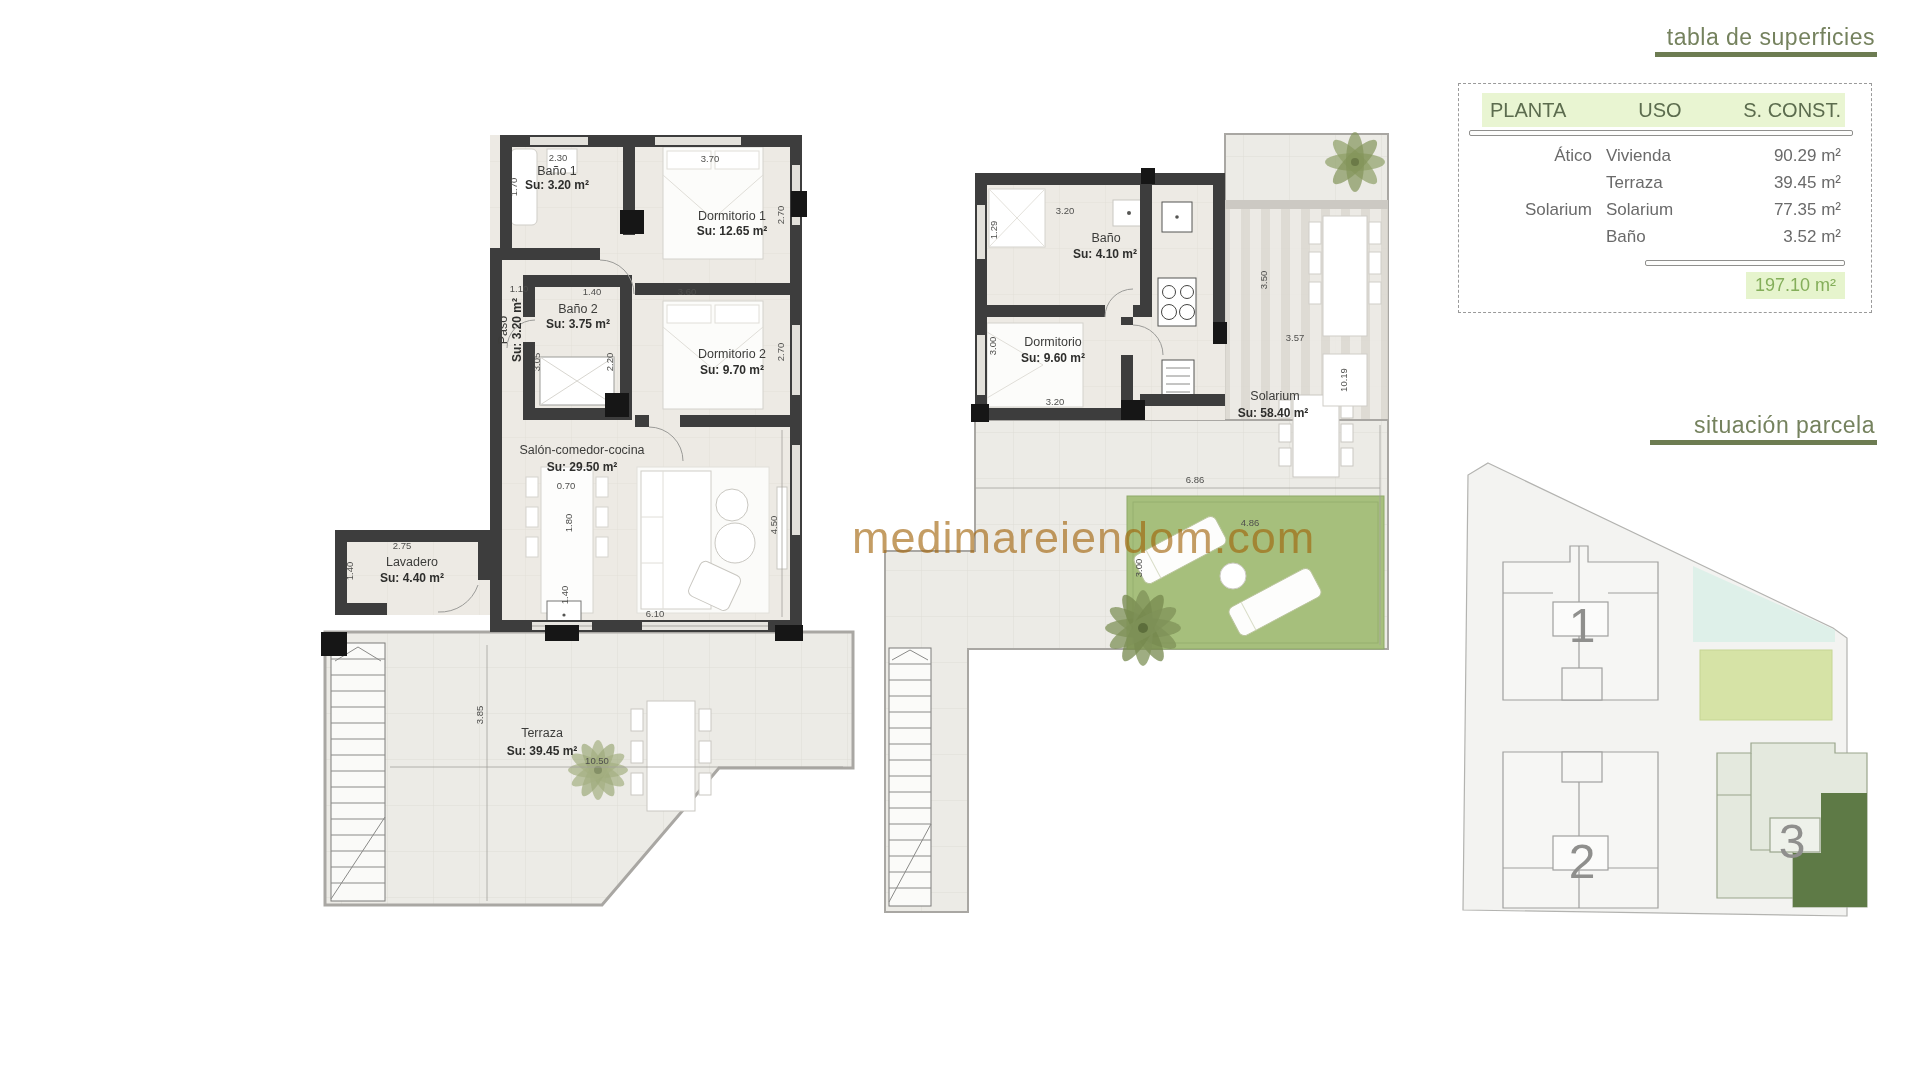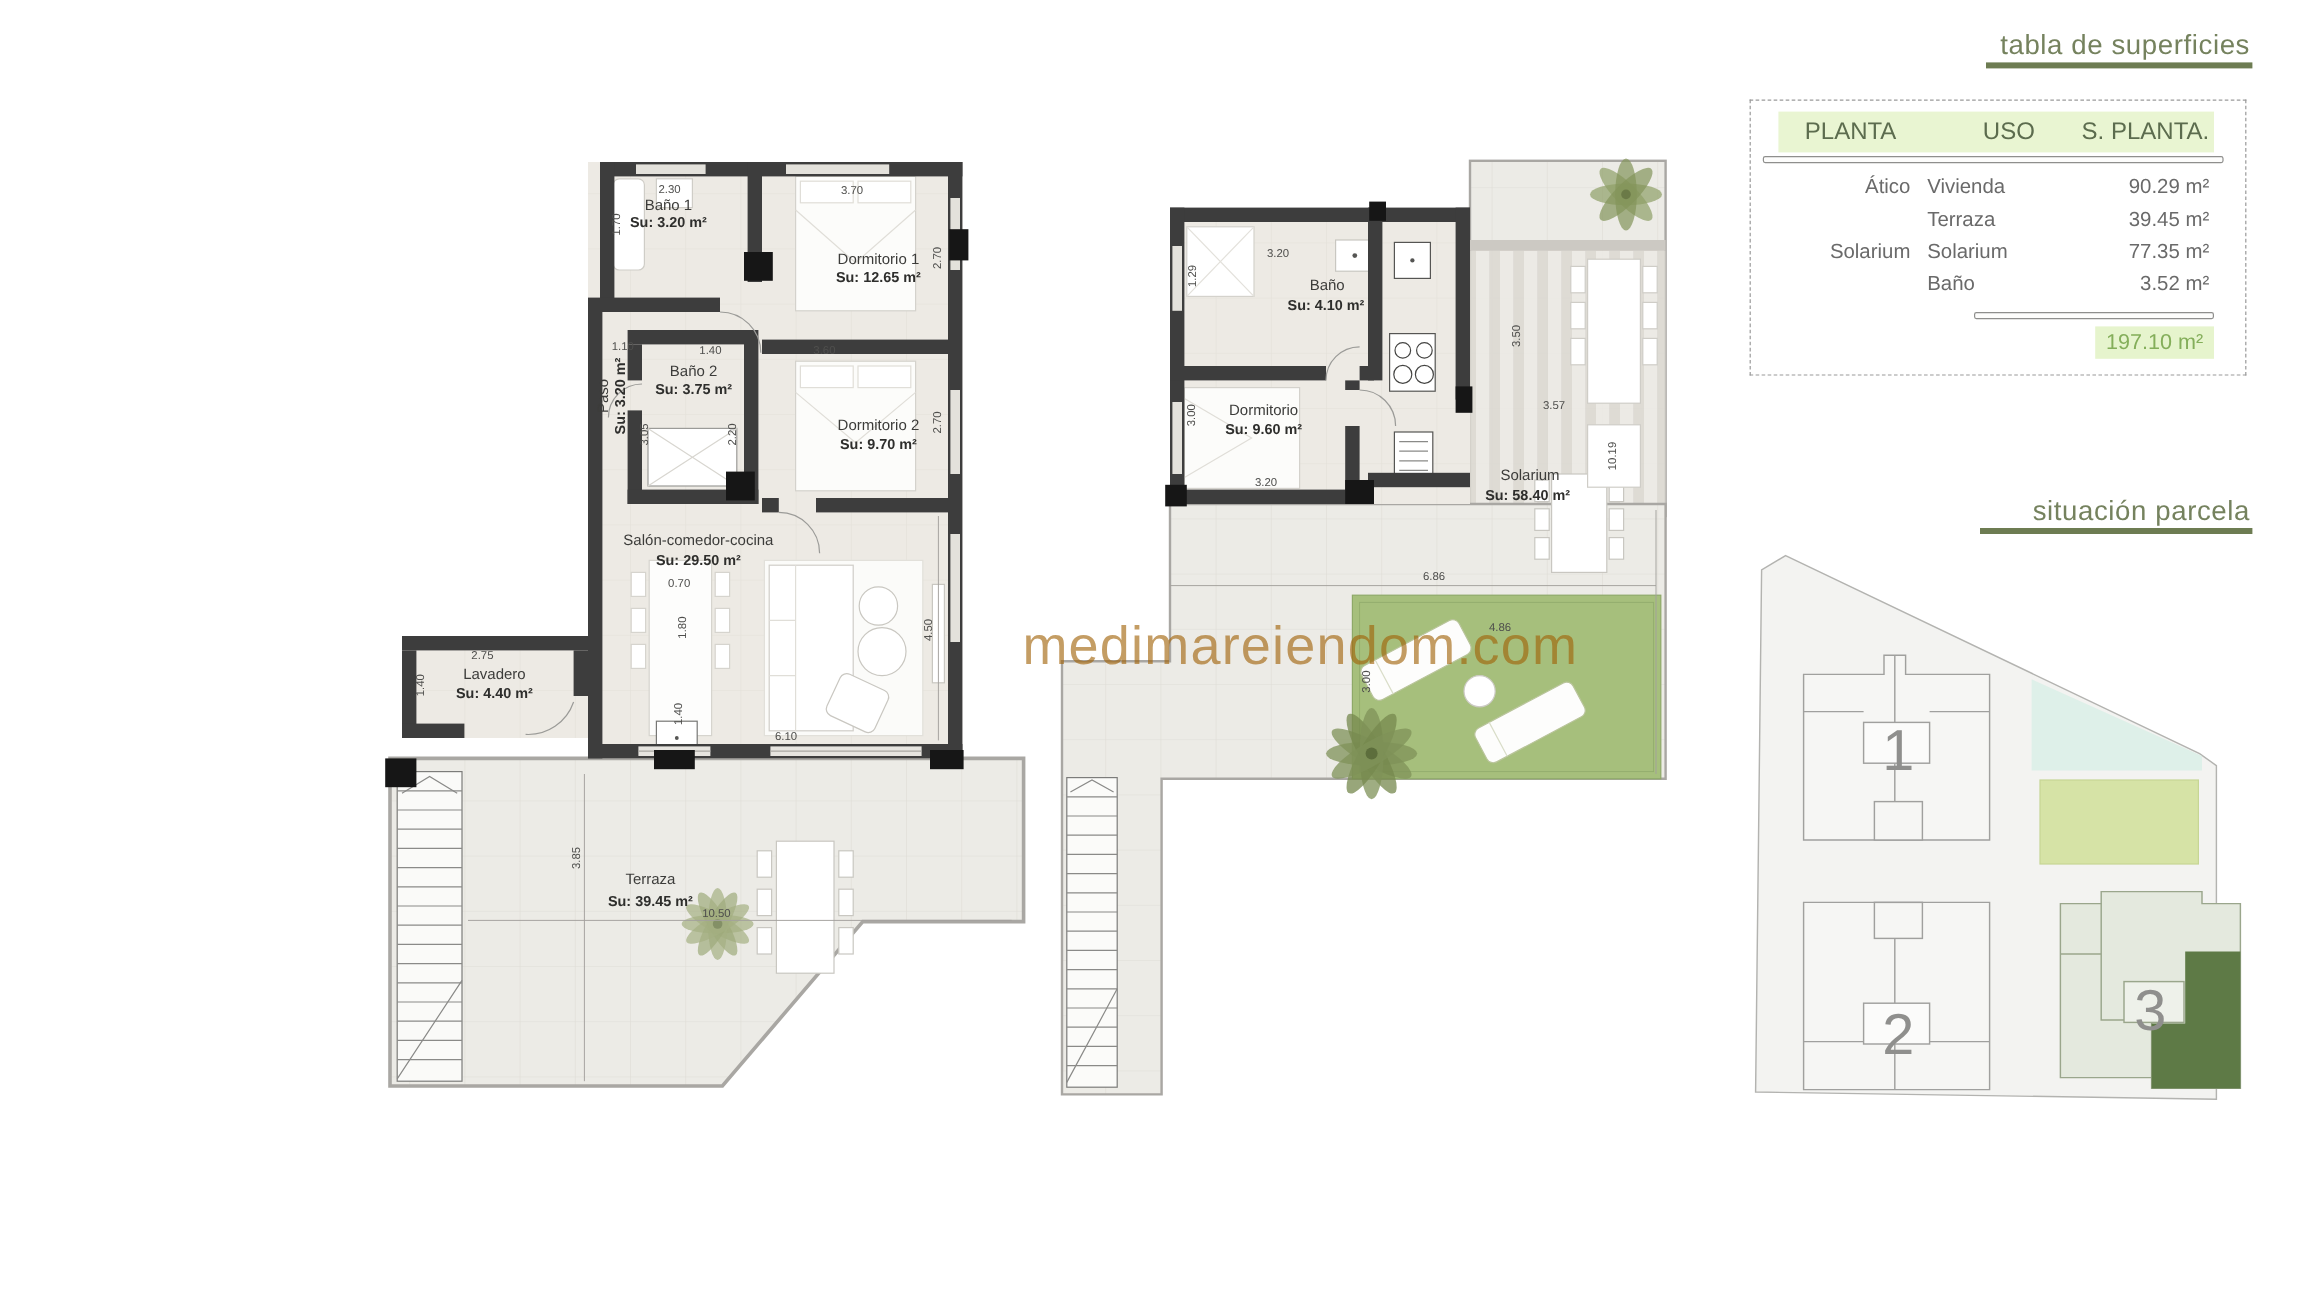--- a/index.html
+++ b/index.html
@@ -9,21 +9,21 @@
   svg text.dim{font-size:9.5px;fill:#4f4f4d;}
   svg text.room{font-size:12.5px;fill:#3c3c3a;}
   svg text.area{font-size:12px;font-weight:bold;fill:#2e2e2c;}
   svg text.bignum{font-size:48px;fill:#8f8f8d;}
 
   .sec-title{position:absolute;width:422px;text-align:right;font-size:23px;color:#75825e;letter-spacing:.5px;}
   .sec-rule{position:absolute;height:5px;background:#6d7c52;}
 
   .surface-table{position:absolute;left:1458px;top:83px;width:414px;height:230px;border:1px dashed #9a9a9a;box-sizing:border-box;}
   .st-header{position:absolute;left:23px;right:26px;top:9px;height:34px;background:#e9f5d2;display:flex;align-items:center;font-size:20px;color:#5c6c4e;}
-  .st-h1{flex:0 0 110px;text-align:left;padding-left:22px;}
+  .st-h1{flex:0 0 110px;text-align:left;padding-left:8px;}
   .st-h2{flex:0 0 120px;text-align:center;}
   .st-h3{flex:1;text-align:right;padding-right:4px;}
   .st-rule{height:4px;background:#fdfdfc;border:1px solid #8f8f8d;border-radius:2px;}
   .st-rule-full{position:absolute;left:10px;right:18px;top:46px;}
   .st-rule-part{position:absolute;right:26px;top:176px;width:198px;}
   .st-rows{position:absolute;left:23px;right:26px;top:58px;}
   .st-row{display:flex;height:27px;align-items:center;font-size:17px;color:#6a6a6a;}
   .st-c1{flex:0 0 110px;text-align:right;padding-right:14px;}
   .st-c2{flex:0 0 120px;text-align:left;}
   .st-c3{flex:1;text-align:right;padding-right:4px;}
@@ -368,21 +368,21 @@
     <text class="dim" x="267" y="458" text-anchor="middle" transform="rotate(-90 267 458)">3.00</text>
   </svg>
 
   <div class="sec-title" style="left:1453px;top:24px">tabla de superficies</div>
   <div class="sec-rule" style="left:1655px;top:52px;width:222px"></div>
 
   <div class="surface-table">
     <div class="st-header">
       <span class="st-h1">PLANTA</span>
       <span class="st-h2">USO</span>
-      <span class="st-h3">S. PLANTA.</span>
+      <span class="st-h3">S. CONST.</span>
     </div>
     <div class="st-rule st-rule-full"></div>
     <div class="st-rows">
       <div class="st-row">
         <span class="st-c1">Ático</span>
         <span class="st-c2">Vivienda</span>
         <span class="st-c3">90.29 m²</span>
       </div>
       <div class="st-row">
         <span class="st-c1"></span>

